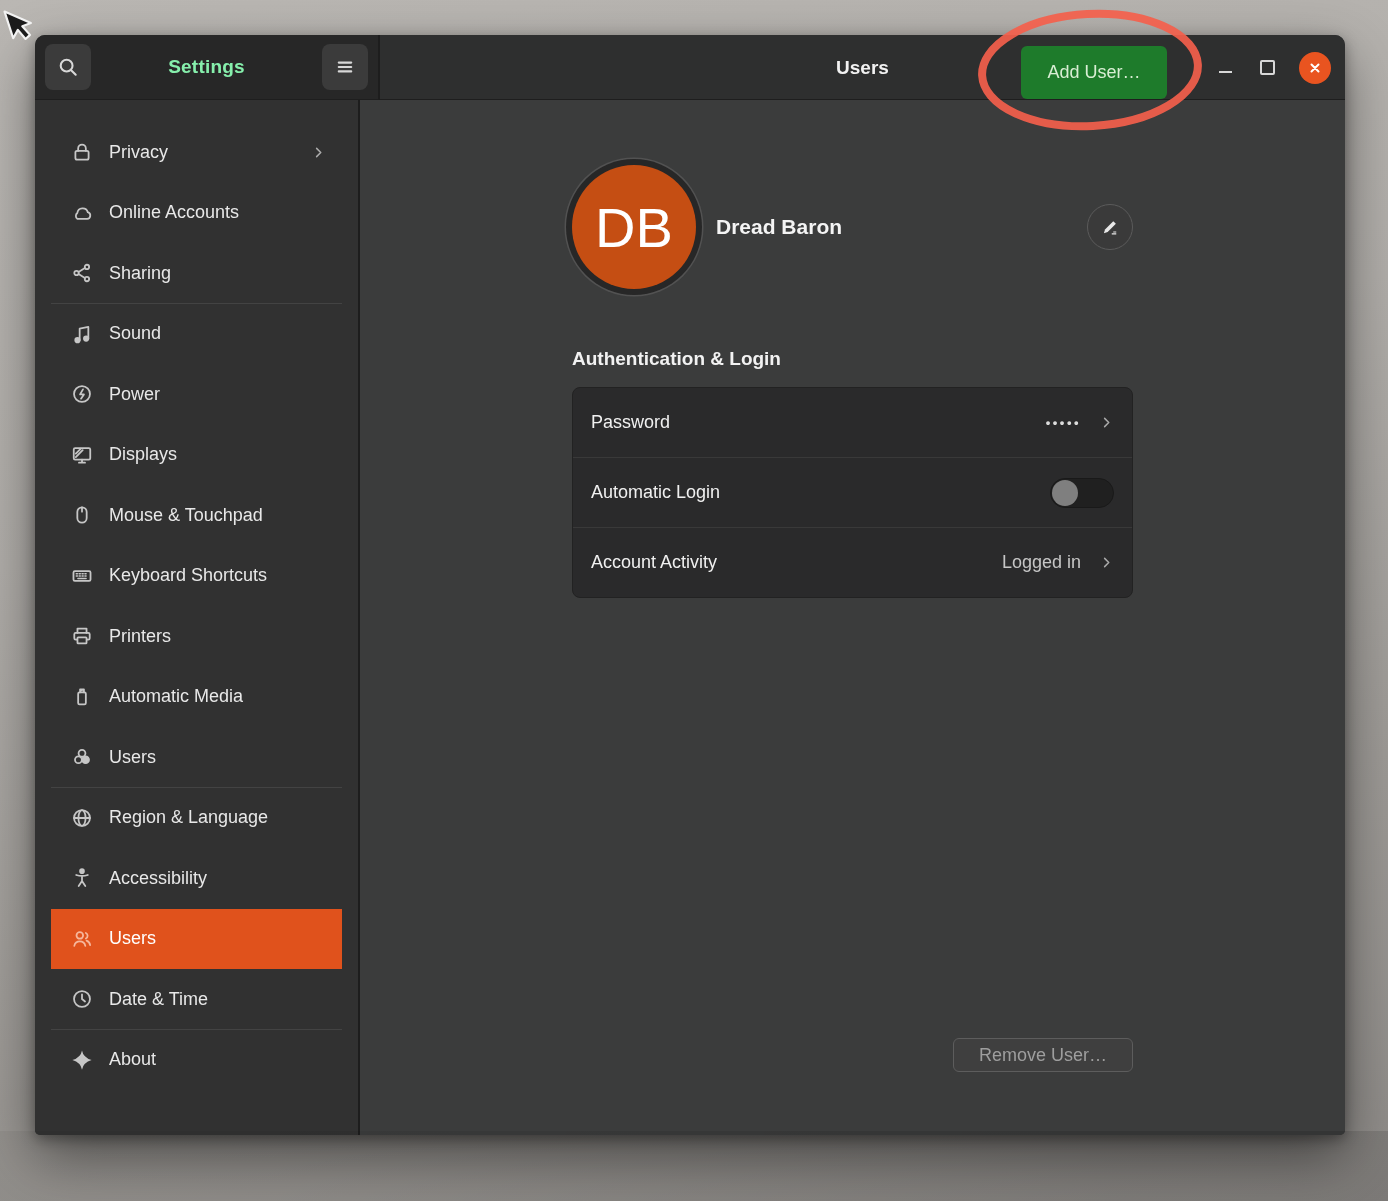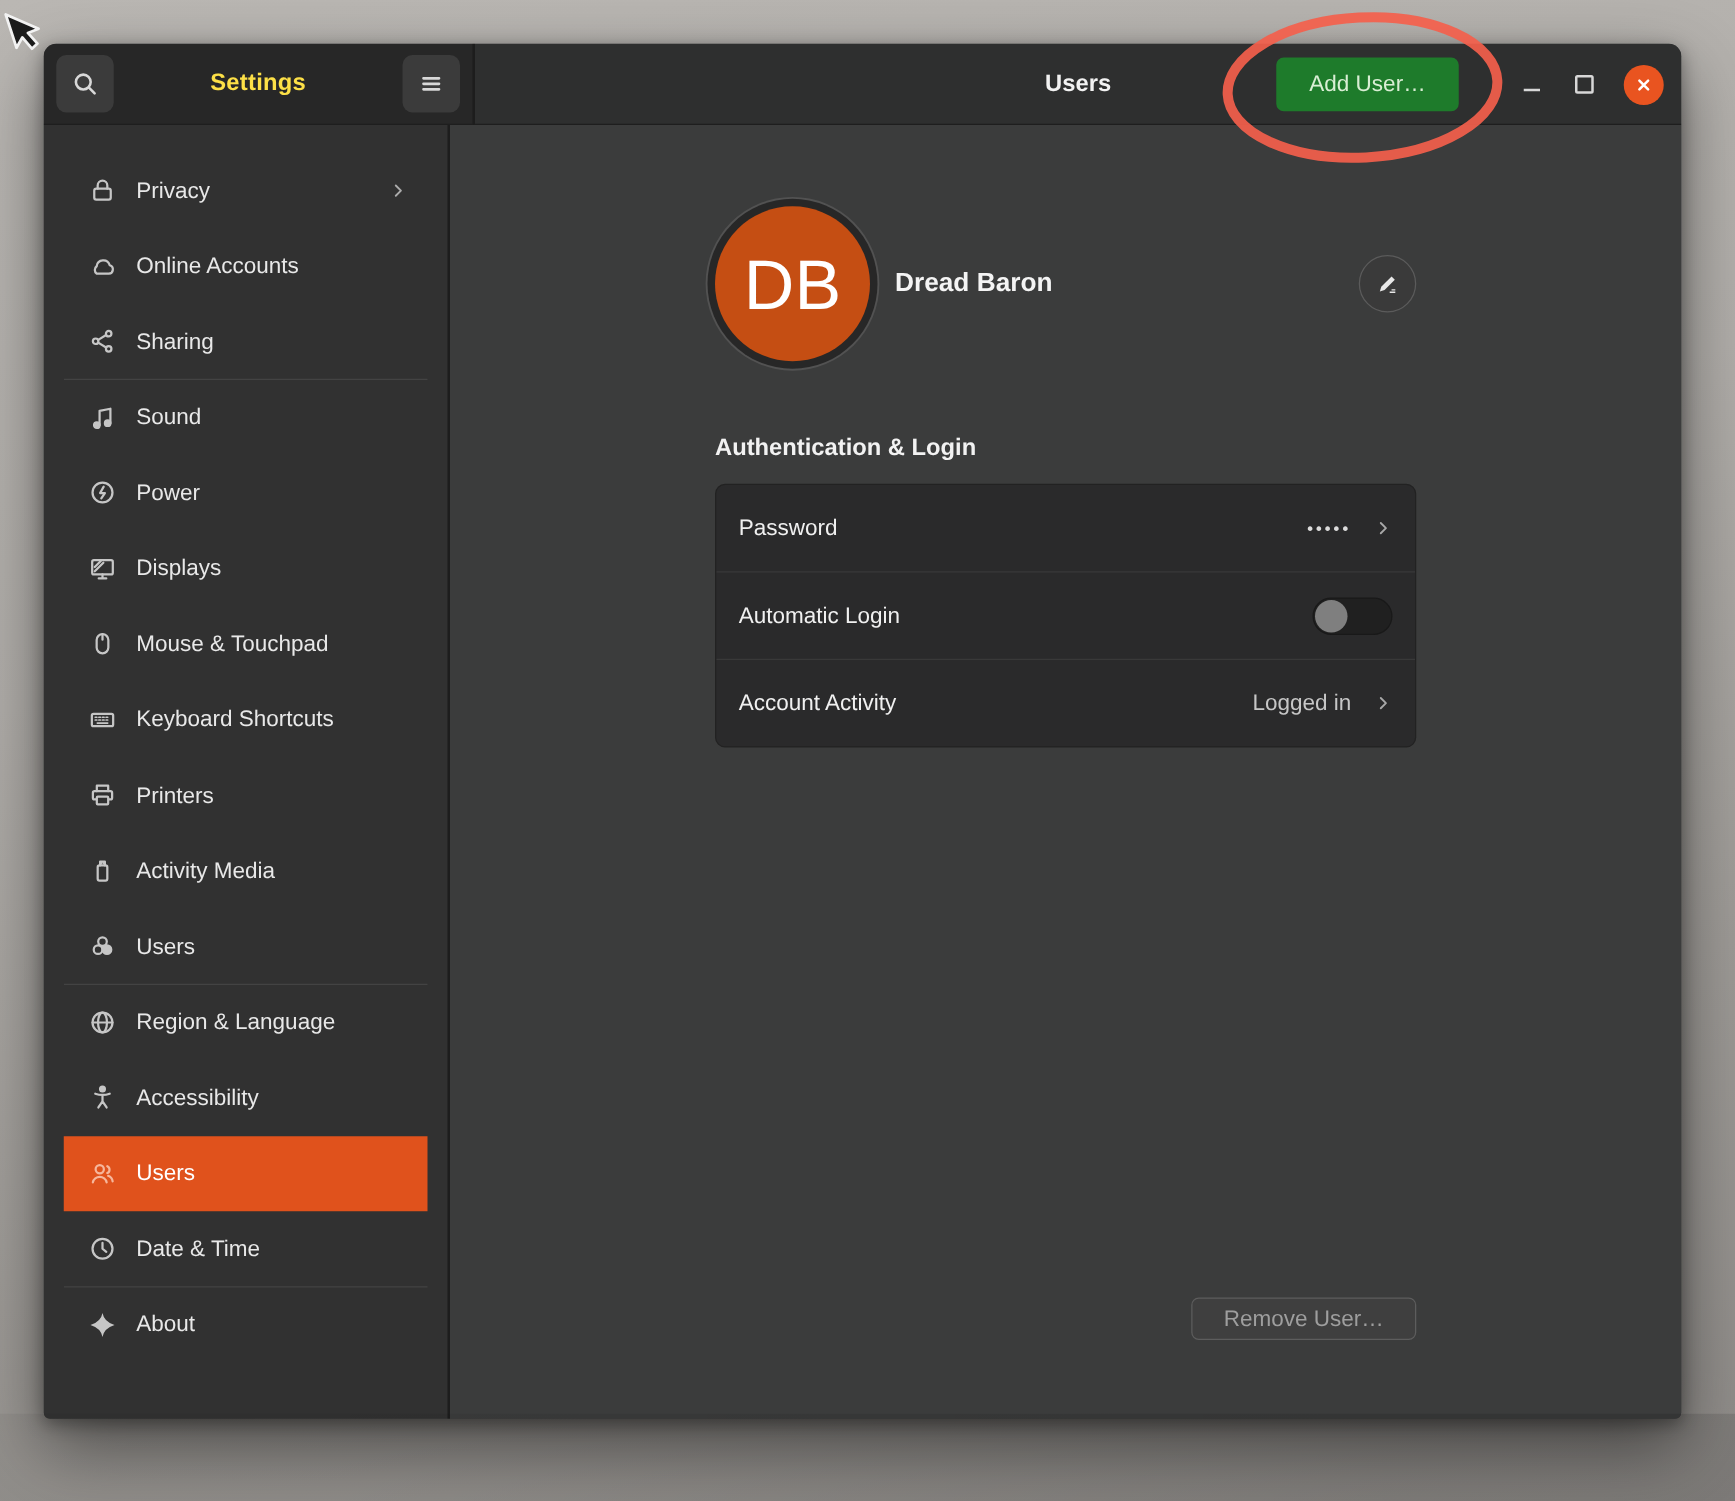--- a/index.html
+++ b/index.html
@@ -15,25 +15,25 @@
     position:absolute;left:35px;top:35px;width:1310px;height:1100px;
     border-radius:10px 10px 5px 5px;overflow:hidden;background:#3b3c3c;
     box-shadow:0 22px 55px rgba(0,0,0,.45),0 4px 14px rgba(0,0,0,.35);
     display:flex;flex-direction:column;
   }
   .titlebar{flex:0 0 65px;display:flex;}
   .tb-left{flex:0 0 323px;display:flex;align-items:center;padding:0 10px;gap:6px;
     background:#272727;border-right:2px solid #1d1d1d;border-bottom:1px solid #1e1e1e;}
   .icon-btn{width:46px;height:46px;border-radius:8px;background:#3b3b3b;border:none;
     display:flex;align-items:center;justify-content:center;color:#d8d8d8;cursor:pointer;flex:0 0 46px;}
-  .tb-settings-title{flex:1;text-align:center;font-weight:bold;font-size:19px;color:#fde047;letter-spacing:.2px;}
+  .tb-settings-title{flex:1;text-align:center;font-weight:bold;font-size:19px;color:#86efac;letter-spacing:.2px;}
   .tb-main{flex:1;position:relative;background:#2e2f2f;border-bottom:1px solid #1e1e1e;}
   .tb-users-title{position:absolute;left:0;right:0;top:0;height:65px;display:flex;
     align-items:center;justify-content:center;font-weight:bold;font-size:19px;color:#f2f2f2;pointer-events:none;}
-  .add-user-btn{position:absolute;right:178px;top:11px;width:146px;height:43px;
+  .add-user-btn{position:absolute;right:178px;top:11px;width:146px;height:53px;
     background:var(--green,#1E7B2B);color:#d9eed4;border:none;border-radius:6px;
     font-size:18px;font-family:inherit;cursor:pointer;}
   .win-controls{position:absolute;right:14px;top:0;height:65px;display:flex;align-items:center;gap:22px;}
   .ctrl-min{width:20px;height:20px;display:flex;align-items:flex-end;justify-content:center;cursor:pointer;}
   .ctrl-min i{display:block;width:13px;height:2px;background:#d8d8d8;margin-bottom:5px;}
   .ctrl-max{width:20px;height:20px;display:flex;align-items:center;justify-content:center;cursor:pointer;}
   .ctrl-max i{display:block;width:11px;height:11px;border:2px solid #d8d8d8;border-radius:2px;}
   .ctrl-close{width:32px;height:32px;border-radius:50%;background:var(--close-orange,#E95420);
     display:flex;align-items:center;justify-content:center;cursor:pointer;color:#fff;}
   
@@ -213,21 +213,21 @@
               </span>
               <span class="s-label">Printers</span>
             </li>
             <li class="side-item">
               <span class="s-icon">
                 <svg viewBox="0 0 16 16" width="22" height="22" fill="none" stroke="currentColor" stroke-width="1.3" stroke-linecap="round" stroke-linejoin="round">
                   <rect x="5.2" y="4.6" width="5.6" height="8.8" rx="1"></rect>
                   <path d="M6.6 4.6 V2.4 h2.8 V4.6 M7.4 3.3 v.1 M8.8 3.3 v.1"></path>
                 </svg>
               </span>
-              <span class="s-label">Activity Media</span>
+              <span class="s-label">Automatic Media</span>
             </li>
             <li class="side-item group-end">
               <span class="s-icon">
                 <svg viewBox="0 0 16 16" width="22" height="22" fill="none" stroke="currentColor" stroke-width="1.3" stroke-linecap="round" stroke-linejoin="round">
                   <circle cx="8" cy="5.3" r="2.5"></circle>
                   <circle cx="5.4" cy="10" r="2.5"></circle>
                   <circle cx="10.6" cy="10" r="2.5" fill="currentColor"></circle>
                 </svg>
               </span>
               <span class="s-label">Users</span>

